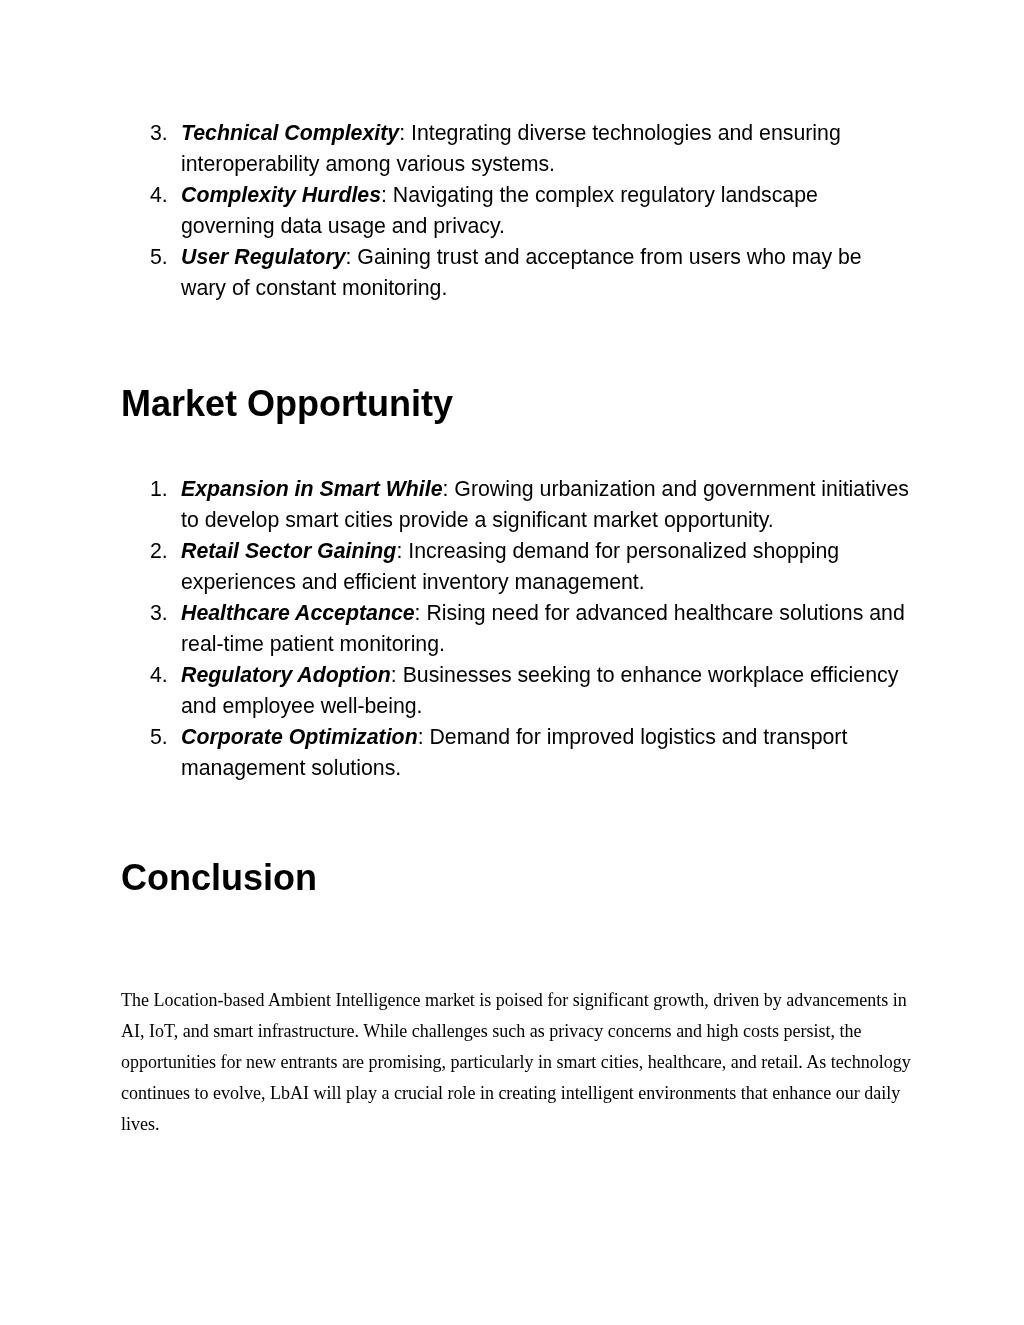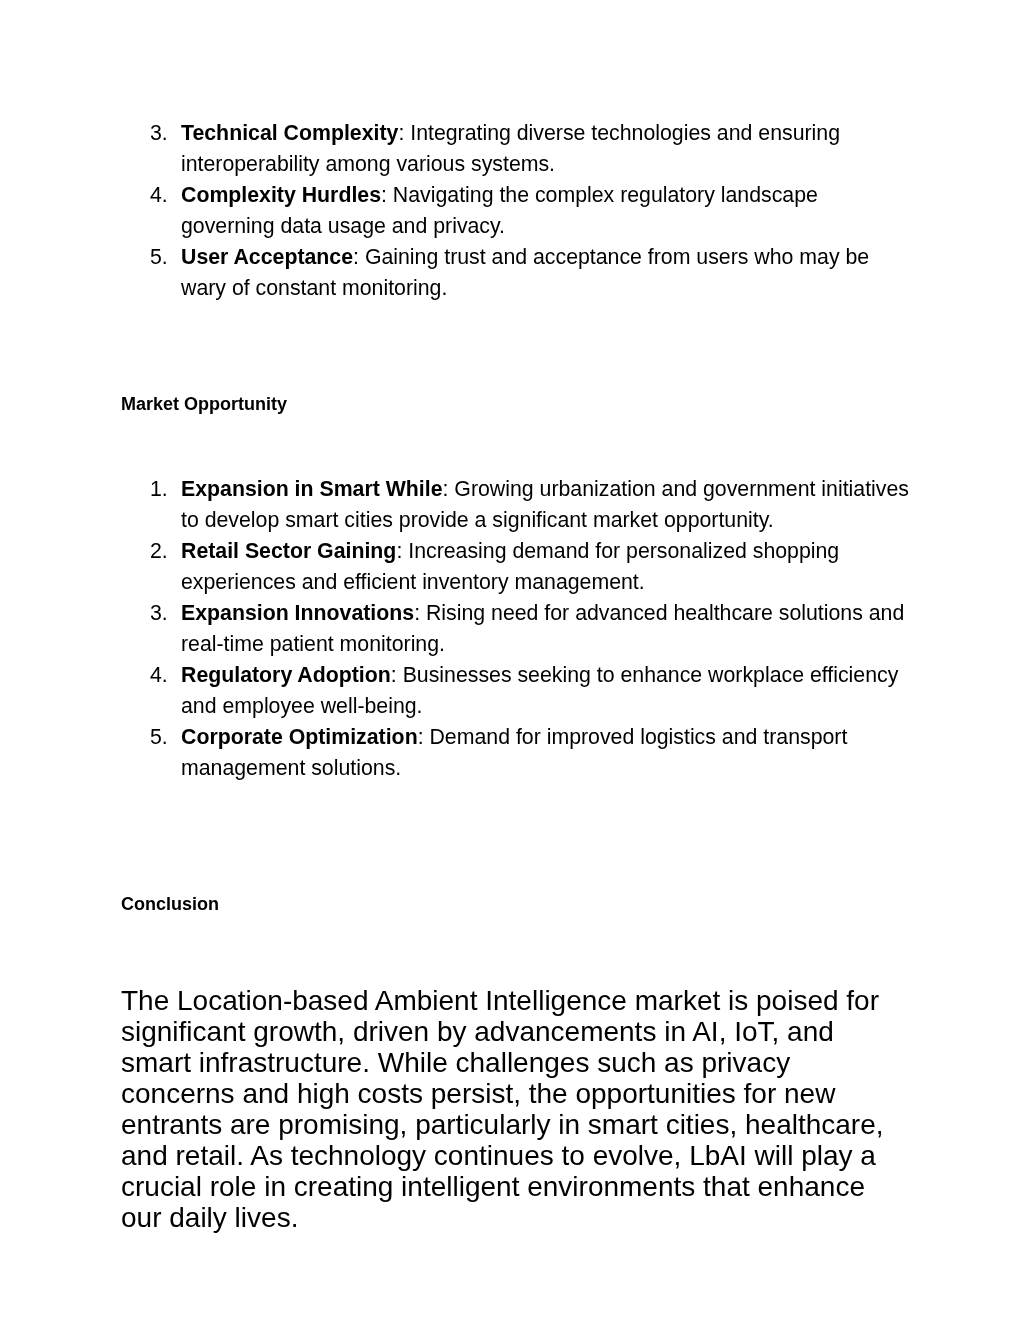--- a/index.html
+++ b/index.html
@@ -37,72 +37,74 @@
       line-height: 31px;
     }
     .list li .num {
       position: absolute;
       left: 29px;
       top: 0;
       width: 28px;
     }
     .list li b {
       font-weight: bold;
+      font-style: italic;
     }
     .heading {
       position: absolute;
       left: 121px;
       margin: 0;
-      font-size: 18px;
+      font-size: 36px;
       font-weight: bold;
       line-height: 32px;
     }
     .para {
       position: absolute;
       left: 121px;
       width: 790px;
       margin: 0;
-      font-size: 28px;
+      font-size: 18px;
       line-height: 31px;
+      font-family: Liberation Serif, serif;
     }
   </style>
 </head>
 <body>
 
 <div class="page">
 
   <ol class="list" style="top:118px; width:780px;">
     <li>
       <span class="num">3.</span><b>Technical Complexity</b><span>:</span><span> Integrating diverse technologies and ensuring interoperability among various systems.</span>
     </li>
     <li>
       <span class="num">4.</span><b>Complexity Hurdles</b><span>:</span><span> Navigating the complex regulatory landscape governing data usage and privacy.</span>
     </li>
     <li>
-      <span class="num">5.</span><b>User Acceptance</b><span>:</span><span> Gaining trust and acceptance from users who may be wary of constant monitoring.</span>
+      <span class="num">5.</span><b>User Regulatory</b><span>:</span><span> Gaining trust and acceptance from users who may be wary of constant monitoring.</span>
     </li>
   </ol>
 
   <h2 class="heading" style="top:388px;">Market Opportunity</h2>
 
   <ol class="list" style="top:474px; width:800px;">
     <li>
       <span class="num">1.</span><b>Expansion in Smart While</b><span>:</span><span> Growing urbanization and government initiatives to develop smart cities provide a significant market opportunity.</span>
     </li>
     <li>
       <span class="num">2.</span><b>Retail Sector Gaining</b><span>:</span><span> Increasing demand for personalized shopping experiences and efficient inventory management.</span>
     </li>
     <li>
-      <span class="num">3.</span><b>Expansion Innovations</b><span>:</span><span> Rising need for advanced healthcare solutions and real-time patient monitoring.</span>
+      <span class="num">3.</span><b>Healthcare Acceptance</b><span>:</span><span> Rising need for advanced healthcare solutions and real-time patient monitoring.</span>
     </li>
     <li>
       <span class="num">4.</span><b>Regulatory Adoption</b><span>:</span><span> Businesses seeking to enhance workplace efficiency and employee well-being.</span>
     </li>
     <li>
       <span class="num">5.</span><b>Corporate Optimization</b><span>:</span><span> Demand for improved logistics and transport management solutions.</span>
     </li>
   </ol>
 
-  <h2 class="heading" style="top:888px;">Conclusion</h2>
+  <h2 class="heading" style="top:862px;">Conclusion</h2>
 
   <p class="para" style="top:985px;">The Location-based Ambient Intelligence market is poised for significant growth, driven by advancements in AI, IoT, and smart infrastructure. While challenges such as privacy concerns and high costs persist, the opportunities for new entrants are promising, particularly in smart cities, healthcare, and retail. As technology continues to evolve, LbAI will play a crucial role in creating intelligent environments that enhance our daily lives.</p>
 
 </div>
 
 </body></html>

